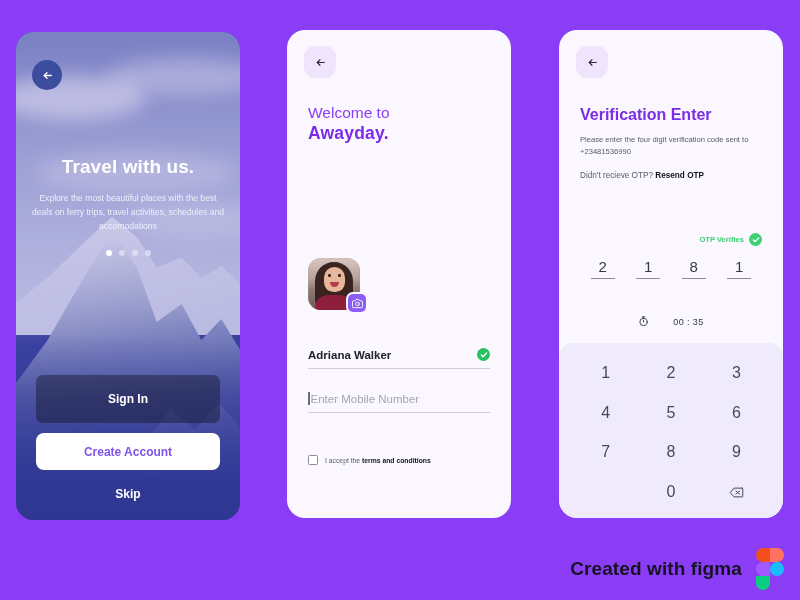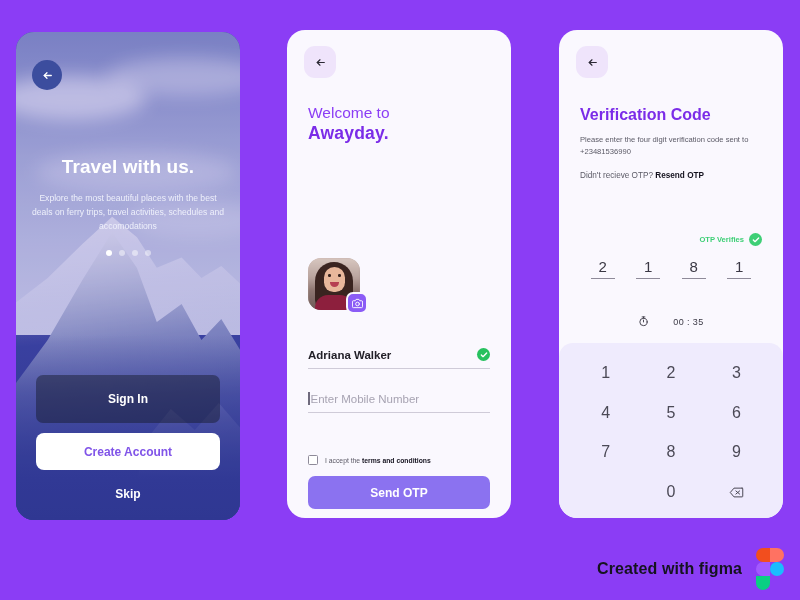--- a/index.html
+++ b/index.html
@@ -195,21 +195,21 @@
     display:flex; align-items:center; justify-content:center;
     font-size: 16px; color:#4b4956; font-weight:400;
   }
   .key.blank { }
 
   
   .footer {
     position:absolute; right: 16px; bottom: 10px;
     display:flex; align-items:center; gap: 14px;
   }
-  .footer-text { font-size: 16px; font-weight: 800; color:#15131f; letter-spacing:.1px; }
+  .footer-text { font-size: 19px; font-weight: 800; color:#15131f; letter-spacing:.1px; }
   .figma-logo { position:relative; width: 28px; height: 42px; }
   .fg { position:absolute; }
   .fg-tl { left:0;  top:0;    width:14px; height:14px; background:#F24E1E; border-radius:7px 0 0 7px; }
   .fg-tr { left:14px;top:0;   width:14px; height:14px; background:#FF7262; border-radius:0 7px 7px 0; }
   .fg-ml { left:0;  top:14px; width:14px; height:14px; background:#A259FF; border-radius:7px 0 0 7px; }
   .fg-mr { left:14px;top:14px;width:14px; height:14px; background:#1ABCFE; border-radius:50%; }
   .fg-bl { left:0;  top:28px; width:14px; height:14px; background:#0ACF83; border-radius:0 0 7px 7px; }
 </style>
 </head>
 <body>
@@ -303,34 +303,33 @@
           </svg>
         </span>
       </div>
     </div>
 
     <div class="terms-row" style="top:425px;">
       <span class="checkbox"></span>
       <span class="terms-text"><span>I accept the </span><b>terms and conditions</b></span>
     </div>
 
-    <div class="btn-primary" style="top:446px;">Send OTP</div>
   </div>
 
   <div class="phone" id="phone-otp">
 
     <div class="back-circle-light">
       <svg class="arrow" width="13" height="13" viewBox="0 0 24 24" fill="none" stroke="#2b2834" stroke-width="2.2" stroke-linecap="round" stroke-linejoin="round">
         <line x1="19" y1="12" x2="6" y2="12"></line>
         <polyline points="11,7 6,12 11,17"></polyline>
       </svg>
     </div>
 
     <div class="pad" style="top:76px;">
-      <div class="otp-title">Verification Code</div>
+      <div class="otp-title">Verification Enter</div>
       <div class="otp-note">Please enter the four digit verification code sent to +23481536990</div>
       <div class="otp-resend"><span>Didn't recieve OTP? </span><b>Resend OTP</b></div>
     </div>
 
     <div class="otp-status" style="top:203px;">
       <span class="otp-status-text">OTP Verifies</span>
       <span class="verified" style="background:#3ecf76;">
         <svg width="8" height="8" viewBox="0 0 24 24" fill="none" stroke="#ffffff" stroke-width="4" stroke-linecap="round" stroke-linejoin="round">
           <polyline points="20,6 9,17 4,12"></polyline>
         </svg>

